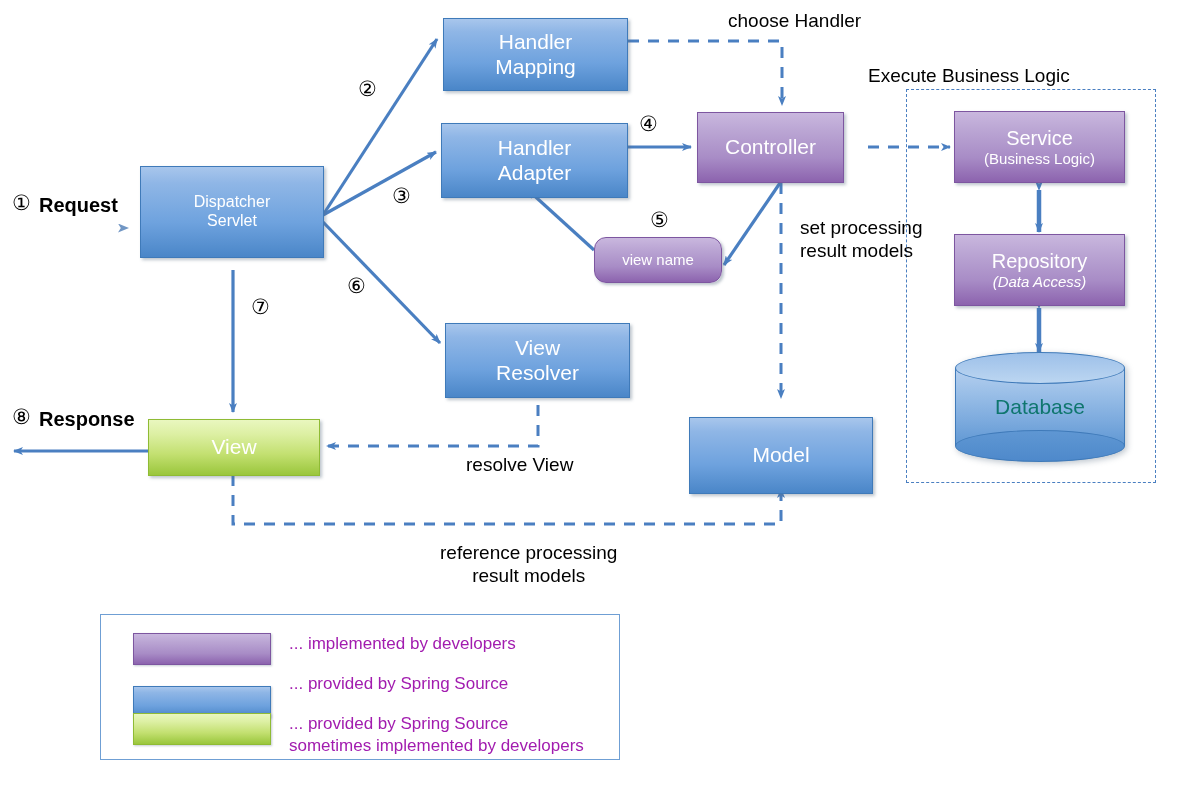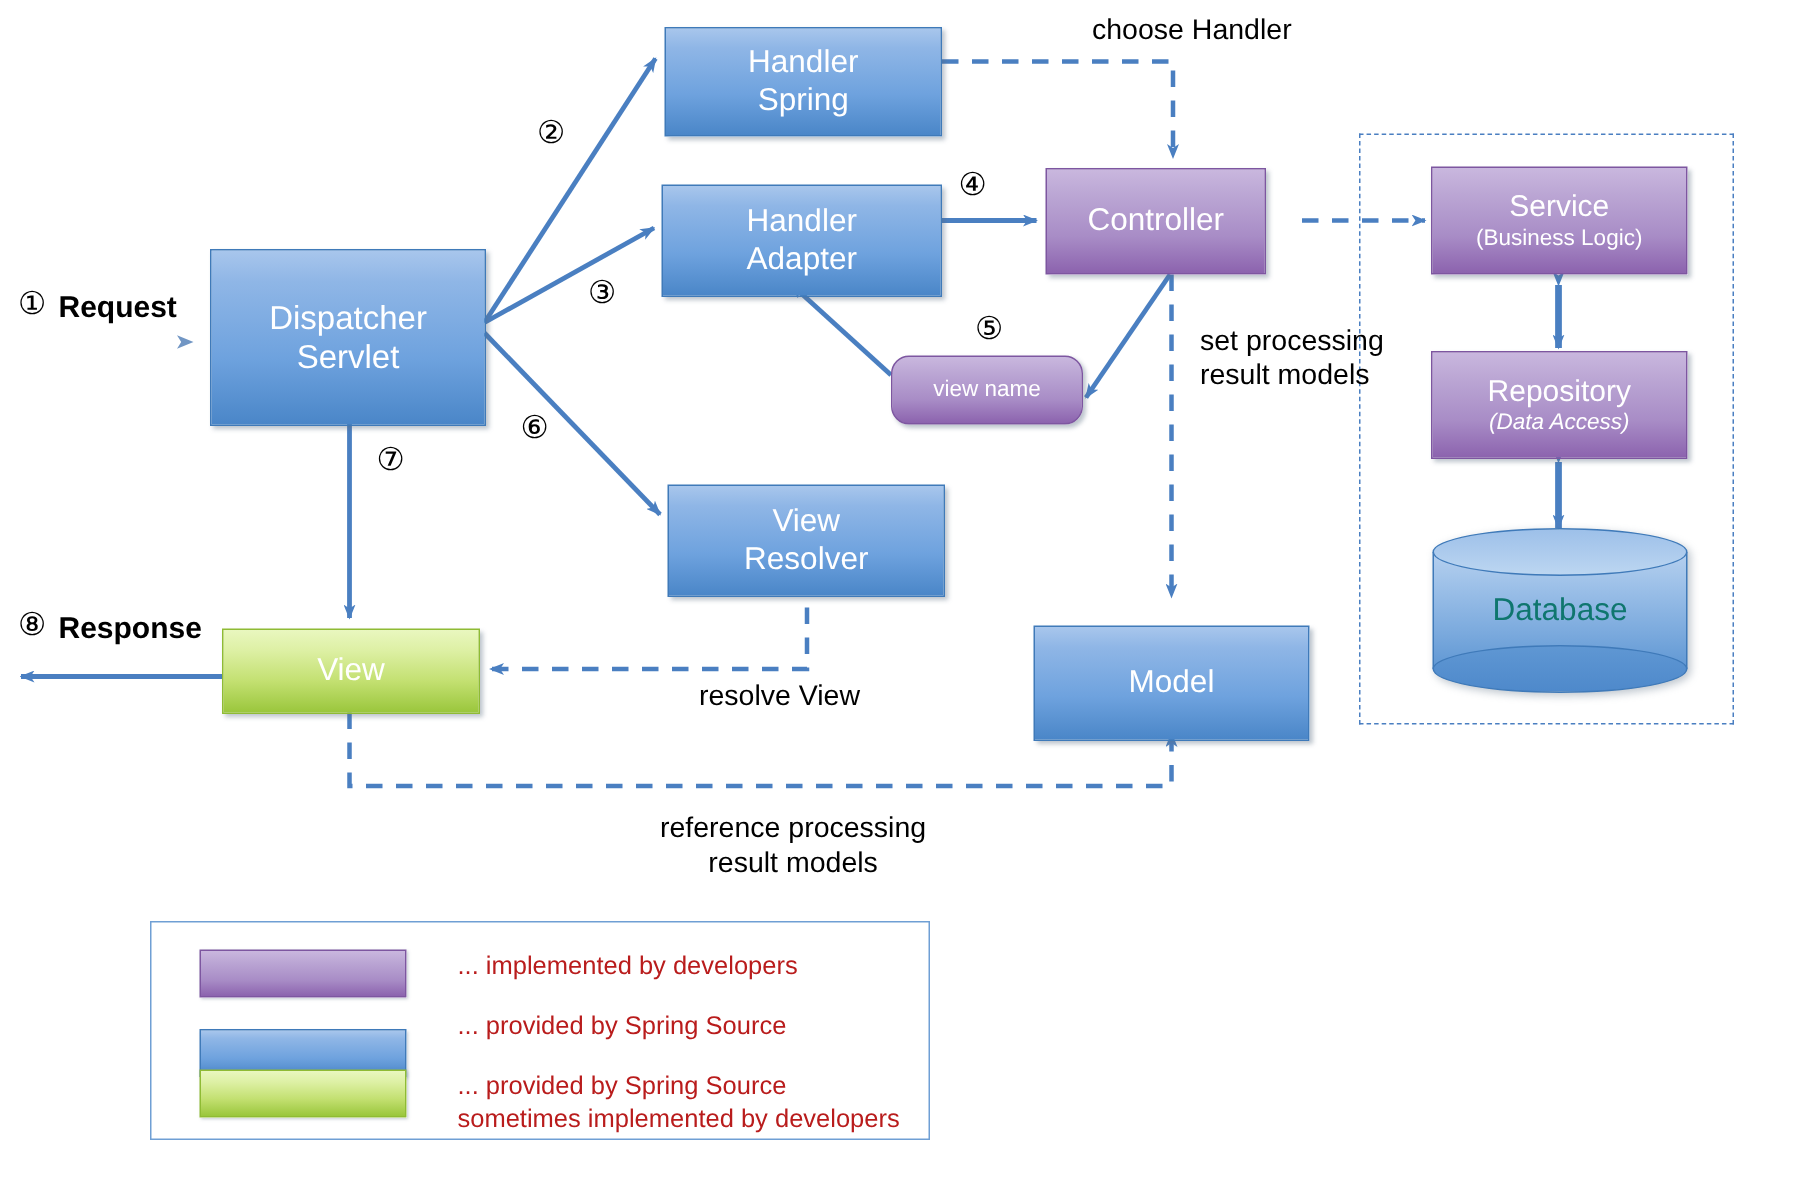--- a/index.html
+++ b/index.html
@@ -132,22 +132,22 @@
     display: flex;
     align-items: flex-start;
   }
   .swatch {
     width: 136px;
     height: 30px;
     box-shadow: 1px 1px 2px rgba(90,110,130,0.35);
     flex: none;
   }
   .legend-text {
-    margin-left: 34px;
-    color: #b91c1c;
+    margin-left: 18px;
+    color: #a21caf;
     font-size: 17px;
     line-height: 1.30;
     white-space: pre-line;
   }
 </style>
 </head>
 <body>
 
 <div id="canvas">
 
@@ -224,29 +224,30 @@
     <g>
       <path d="M538,385 L538,446 L327,446" fill="none" stroke="#4a7fc1" stroke-width="3" stroke-dasharray="11,9" marker-end="url(#ah)"></path>
     </g>
 
     <g>
       <path d="M233,475 L233,524 L781,524 L781,489" fill="none" stroke="#4a7fc1" stroke-width="3" stroke-dasharray="11,9" marker-end="url(#ah)"></path>
     </g>
   </svg>
 
   <div class="group-box" style="left:906px; top:89px; width:250px; height:394px;"></div>
-
-  <div class="node blue" style="left:140px; top:153px; width:184px; height:118px; font-size:22px;">
+  <div class="lbl" style="left:868px; top:64px; font-size:19px;">Execute Business Logic</div>
+
+  <div class="node blue" style="left:140px; top:153px; width:184px; height:92px; font-size:16px;">
     <span class="ln">Dispatcher</span>
     <span class="ln">Servlet</span>
   </div>
 
   <div class="node blue" style="left:443px; top:5px; width:185px; height:73px; font-size:21px;">
     <span class="ln">Handler</span>
-    <span class="ln">Spring</span>
+    <span class="ln">Mapping</span>
   </div>
 
   <div class="node blue" style="left:441px; top:110px; width:187px; height:75px; font-size:21px;">
     <span class="ln">Handler</span>
     <span class="ln">Adapter</span>
   </div>
 
   <div class="node purple" style="left:697px; top:112px; width:147px; height:71px; font-size:21px;">
     <span class="ln">Controller</span>
   </div>

